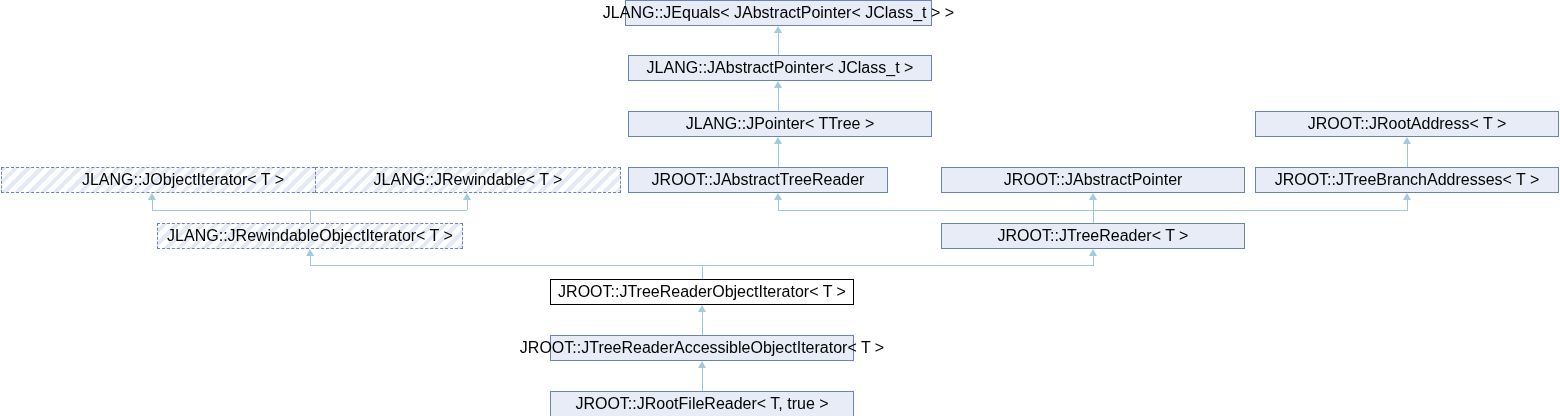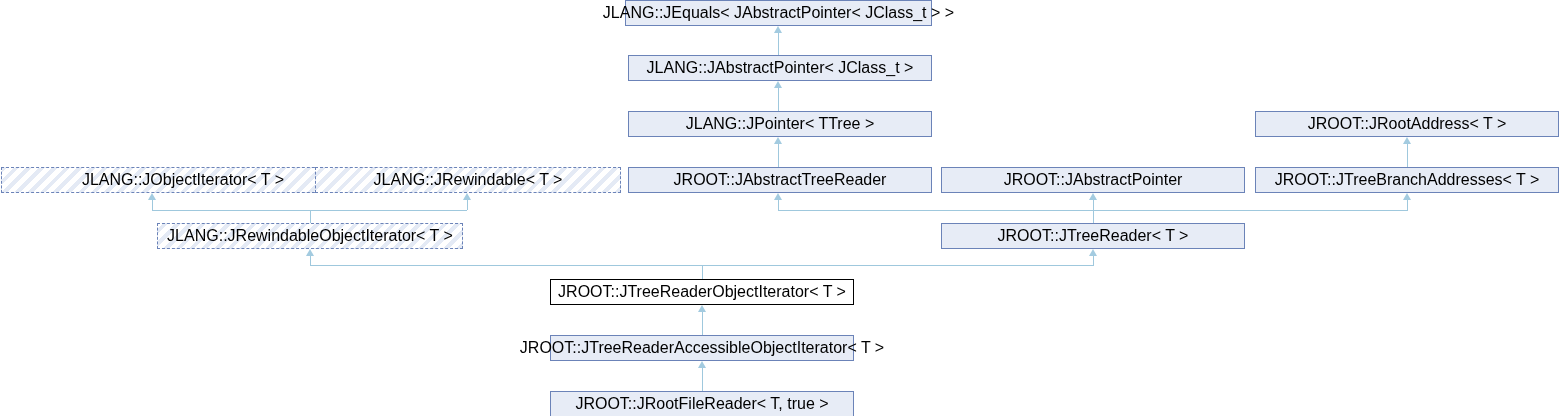--- a/index.html
+++ b/index.html
@@ -141,21 +141,21 @@
   </div>
 
   <div class="node hatched" style="left:1px; top:167px; width:364px; height:26px;">
     <span class="label">JLANG::JObjectIterator&lt; T &gt;</span>
   </div>
 
   <div class="node hatched" style="left:315px; top:167px; width:306px; height:26px;">
     <span class="label">JLANG::JRewindable&lt; T &gt;</span>
   </div>
 
-  <div class="node solid" style="left:628px; top:167px; width:304px; height:26px;">
+  <div class="node solid" style="left:628px; top:167px; width:260px; height:26px;">
     <span class="label">JROOT::JAbstractTreeReader</span>
   </div>
 
   <div class="node solid" style="left:941px; top:167px; width:304px; height:26px;">
     <span class="label">JROOT::JAbstractPointer</span>
   </div>
 
   <div class="node solid" style="left:1255px; top:167px; width:304px; height:26px;">
     <span class="label">JROOT::JTreeBranchAddresses&lt; T &gt;</span>
   </div>

